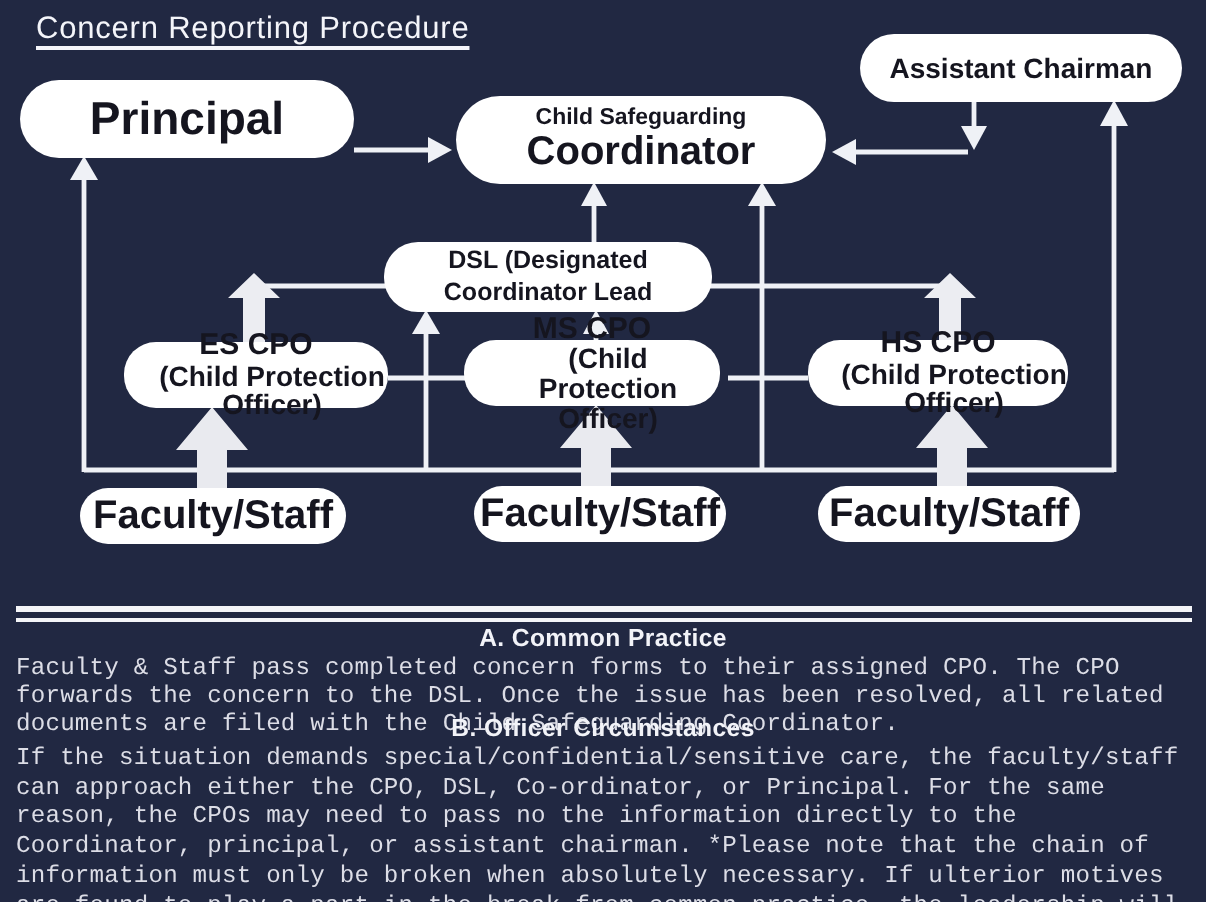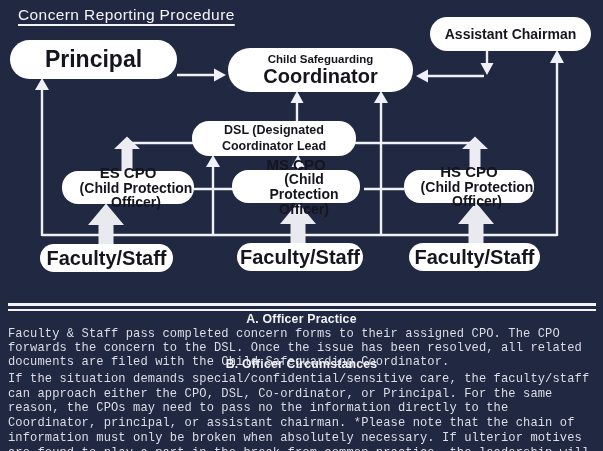--- a/index.html
+++ b/index.html
@@ -155,18 +155,18 @@
     <span>Faculty/Staff</span>
   </div>
 
   <div class="node n-fac n-fac-r">
     <span>Faculty/Staff</span>
   </div>
 
   <div class="divider d1"></div>
   <div class="divider d2"></div>
 
-  <div class="note-heading nh-a">A. Officer Practice</div>
+  <div class="note-heading nh-a">A. Common Practice</div>
   <div class="note-body nb-a">Faculty &amp; Staff pass completed concern forms to their assigned CPO. The CPO forwards the concern to the DSL. Once the issue has been resolved, all related documents are filed with the Child Safeguarding Coordinator.</div>
   <div class="note-heading nh-b">B.  Officer Circumstances</div>
   <div class="note-body nb-b">If the situation demands special/confidential/sensitive care, the faculty/staff can approach either the CPO, DSL, Co-ordinator, or Principal. For the same reason, the CPOs may need to pass no the information directly to the Coordinator, principal, or assistant chairman. *Please note that the chain of information must only be broken when absolutely necessary. If ulterior motives are found to play a part in the break from common practice, the leadership will be informed an action will be taken.</div>
 
 </div>
 
 </body></html>

